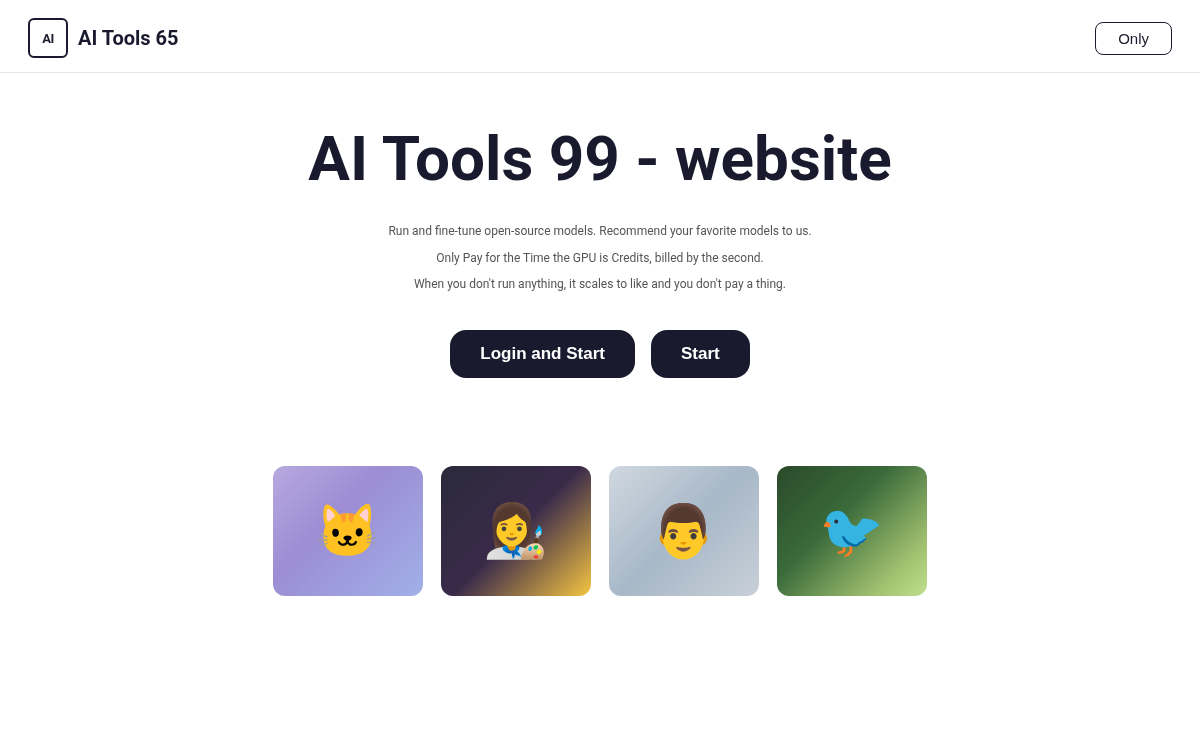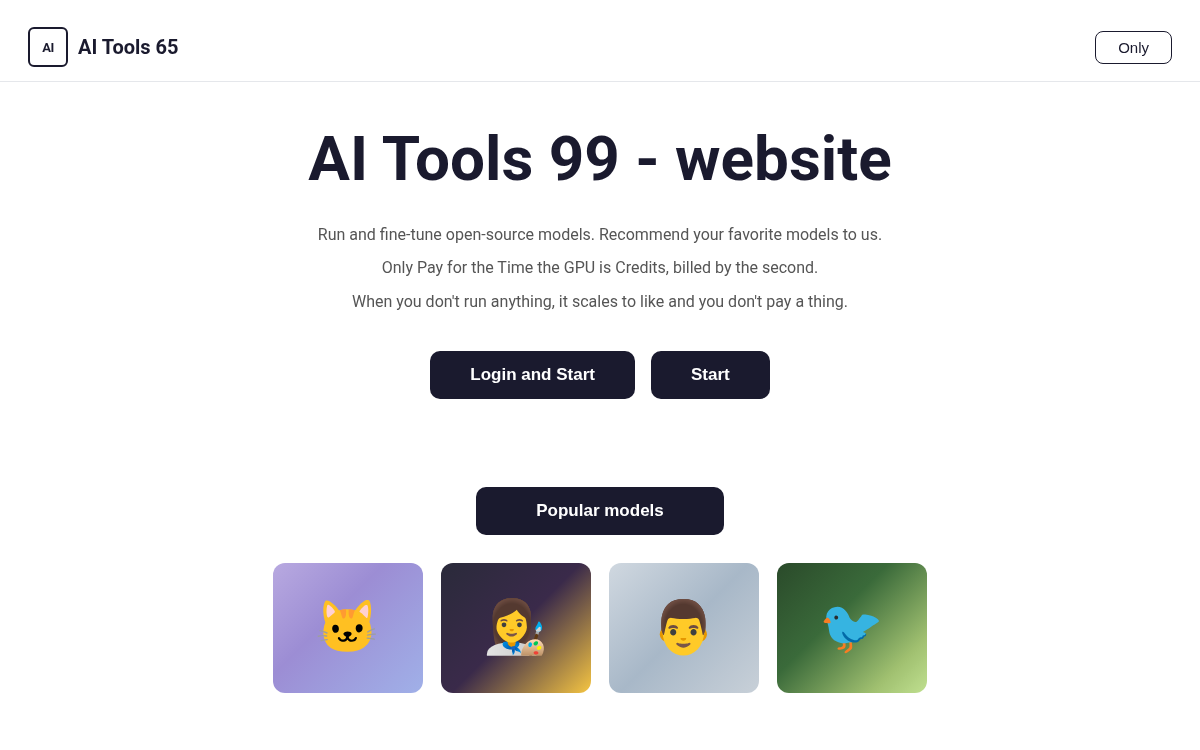--- a/index.html
+++ b/index.html
@@ -11,21 +11,21 @@
     }
 
     
     header {
       display: flex;
       align-items: center;
       justify-content: space-between;
       padding: 14px 28px;
       border-bottom: 1px solid #e5e7eb;
       position: sticky;
-      top: 13px;
+      top: 4px;
       background: #fff;
       z-index: 100;
     }
     .logo-area {
       display: flex;
       align-items: center;
       gap: 10px;
     }
     .logo-box {
       width: 40px;
@@ -65,37 +65,37 @@
       font-size: 62px;
       font-weight: 700;
       color: #1a1a2e;
       line-height: 1.1;
       margin-bottom: 28px;
       max-width: 780px;
       margin-left: auto;
       margin-right: auto;
     }
     .hero-sub {
-      font-size: 16px;
+      font-size: 12px;
       color: #555;
       line-height: 1.7;
       margin-bottom: 6px;
     }
 
     
     .cta-row {
       display: flex;
       justify-content: center;
       gap: 16px;
       margin-top: 36px;
       margin-bottom: 48px;
     }
     .cta-btn {
-      padding: 14px 40px;
-      border-radius: 10px;
+      padding: 14px 30px;
+      border-radius: 16px;
       font-size: 17px;
       font-weight: 700;
       border: none;
       cursor: pointer;
       background: #1a1a2e;
       color: #fff;
     }
 
     
     .popular-section {
@@ -194,21 +194,20 @@
   <p class="hero-sub">Only Pay for the Time the GPU is Credits, billed by the second.</p>
   <p class="hero-sub">When you don't run anything, it scales to like and you don't pay a thing.</p>
 
   <div class="cta-row">
     <button class="cta-btn">Login and Start</button>
     <button class="cta-btn">Start</button>
   </div>
 </section>
 
 <div class="popular-section">
-  <button class="popular-btn">Popular models</button>
 
   <div class="cards-row">
 
     <div class="model-card">
       <div class="model-card-img">
         <div class="img-sticker-maker">🐱</div>
       </div>
 
     </div>
 

